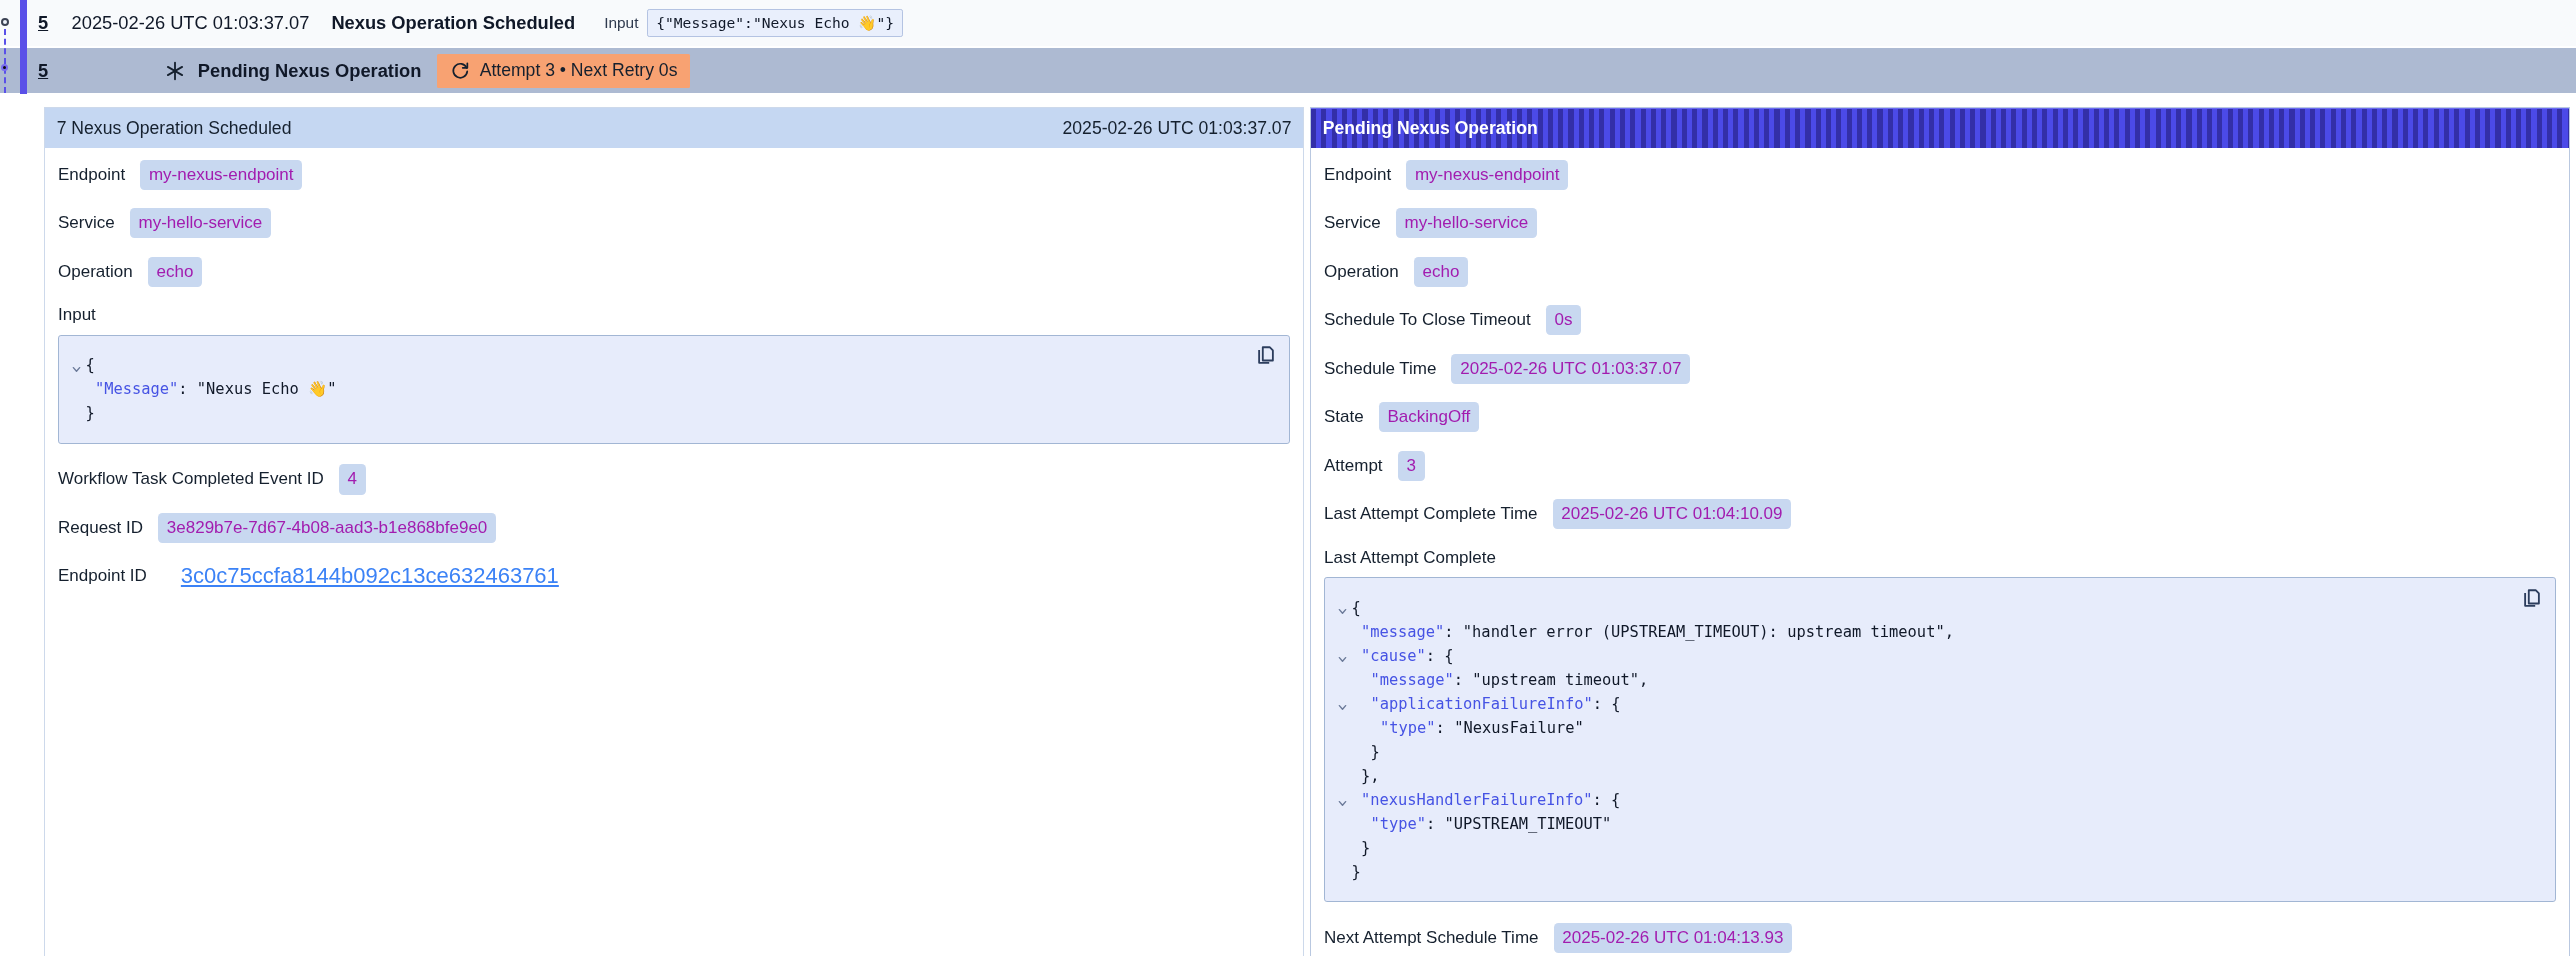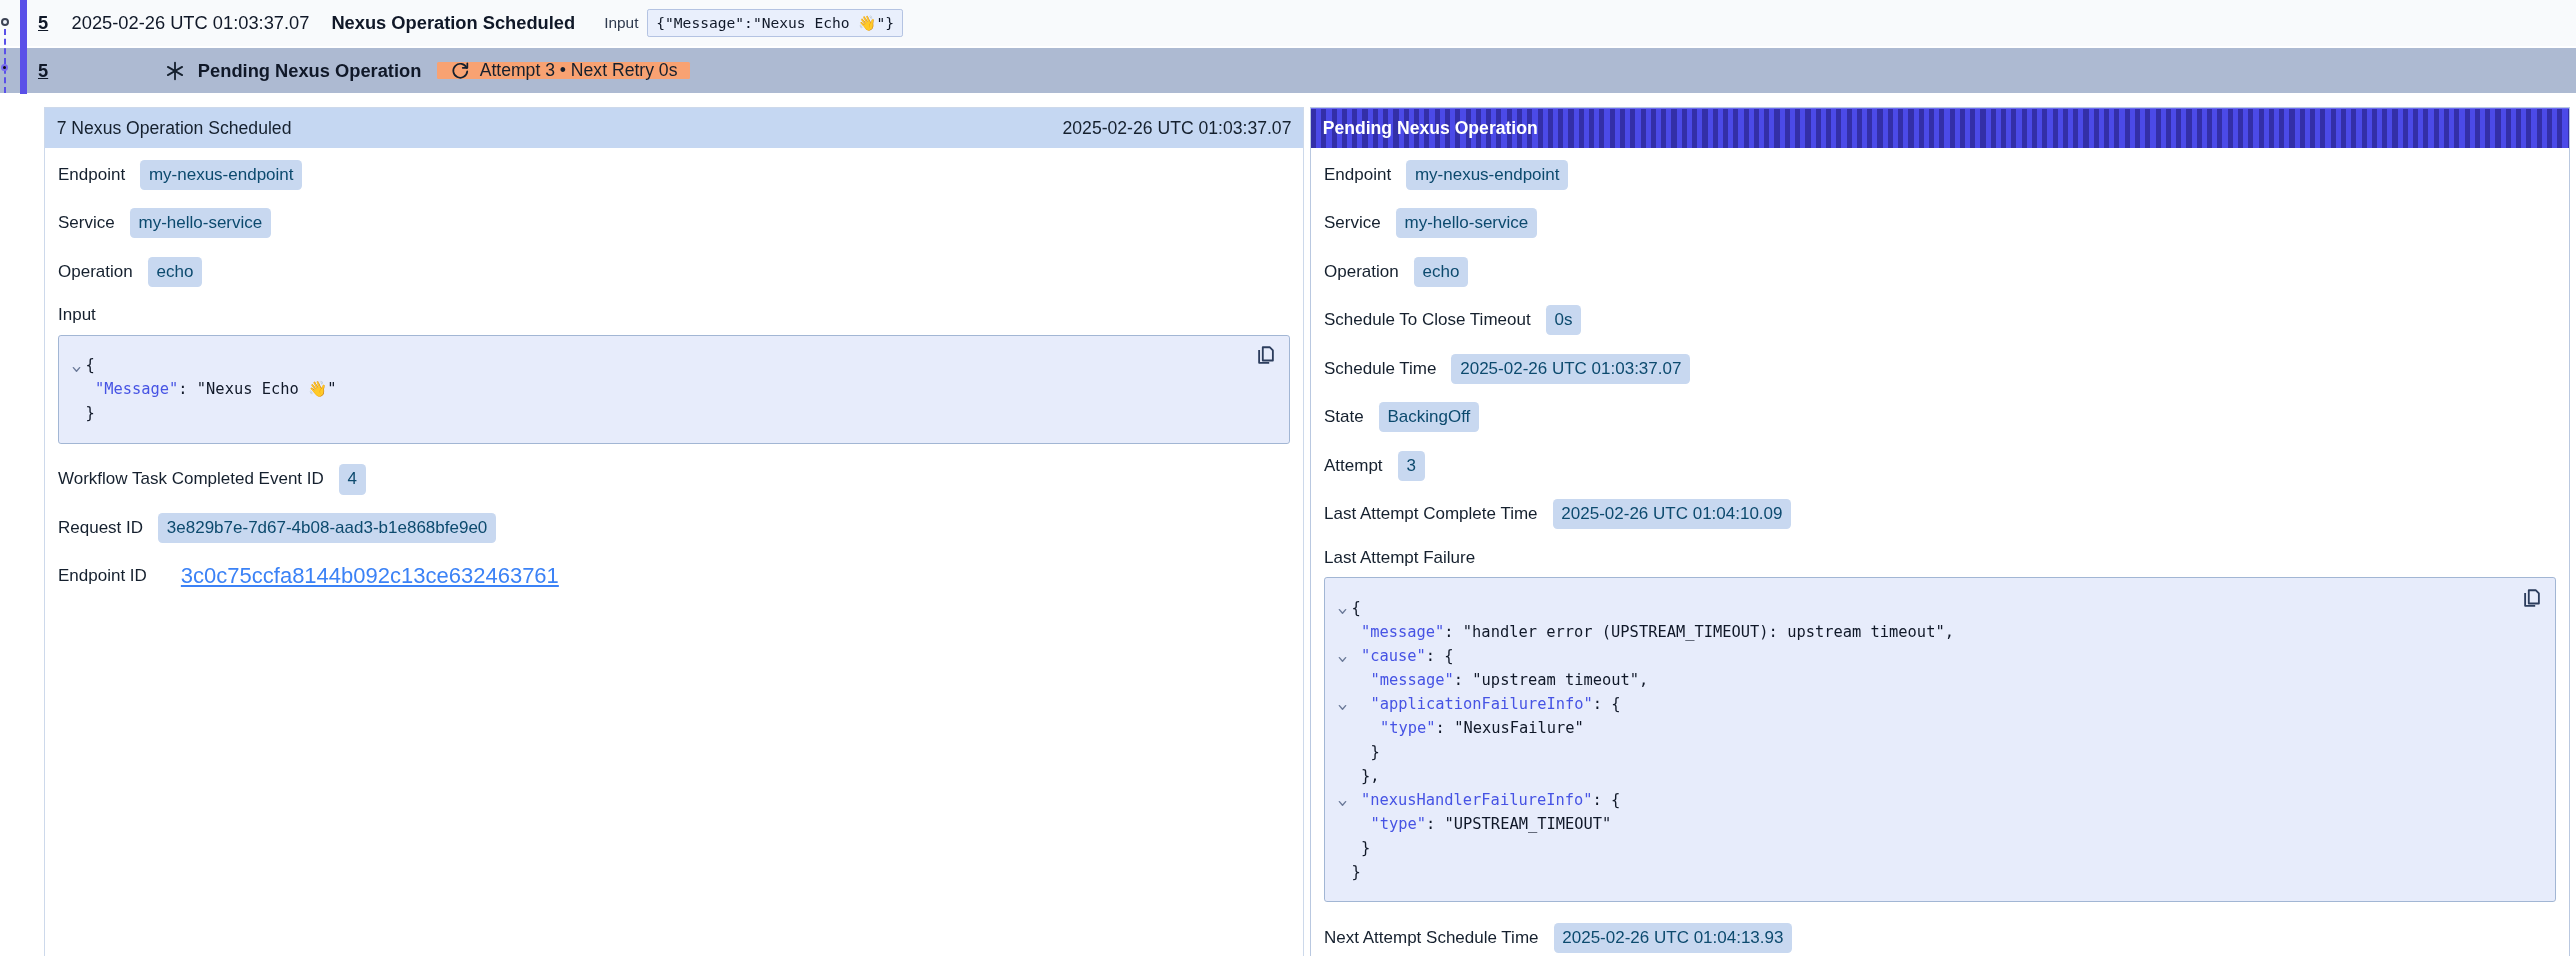--- a/index.html
+++ b/index.html
@@ -16,21 +16,21 @@
   .id-link { font-size:18.3px; font-weight:600; color:#101828; text-decoration:underline; cursor:pointer; }
   .row-event .ts { margin-left:23.4px; font-size:18.3px; color:#101828; }
   .row-title { font-weight:700; font-size:18.3px; color:#101828; }
   .row-event .row-title { margin-left:22px; }
   .input-label { margin-left:29px; font-size:15.4px; color:#2f3a4e; }
   .input-chip { margin-left:8.8px; font-family:"DejaVu Sans Mono", monospace; font-size:14.6px;
                 background:#e9effc; border:0.7px solid #b4c3e2; border-radius:2.2px; padding:3.7px 8px; color:#101828; }
 
   .asterisk { margin-left:116px; width:22px; height:22px; display:inline-flex; }
   .row-pending .row-title { margin-left:11.7px; }
-  .retry-badge { margin-left:16px; height:17px; background:var(--badge-bg); border-radius:1.5px;
+  .retry-badge { margin-left:16px; height:34px; background:var(--badge-bg); border-radius:1.5px;
                  display:inline-flex; align-items:center; gap:8.8px; padding:0 13px; font-size:17.6px; color:#15202e; }
   .retry-badge svg { display:block; }
 
   
   .rail-bar    { position:absolute; left:20px; top:0; width:6.6px; height:94px; background:var(--accent-indigo); z-index:3; }
   .rail-dashed { position:absolute; left:4.4px; top:29px; height:64px; width:0;
                  border-left:2.9px dashed var(--accent-indigo); z-index:2; }
   .rail-circle { position:absolute; left:0.7px; top:17.6px; width:8px; height:8px; border-radius:50%;
                  background:#edf2fa; border:2.2px solid #3c4354; z-index:4; }
   .rail-dot    { position:absolute; left:0.7px; top:64px; width:7.3px; height:7.3px; border-radius:50%;
@@ -45,21 +45,21 @@
   .panel-head { height:40px; flex:0 0 40px; display:flex; align-items:center; justify-content:space-between;
                 padding:0 11.7px; font-size:17.6px; }
   .head-event { background:var(--event-header-bg); font-weight:400; color:#15202e; }
   .head-pending { background:repeating-linear-gradient(90deg, var(--stripe-dark) 0 5.1px, var(--stripe-light) 5.1px 10.3px);
                   color:#ffffff; font-weight:600; border-top:1.5px solid #6b6bef; }
 
   .panel-body { padding:11.7px 13px; flex:1; }
 
   .field-row { display:flex; align-items:center; gap:15px; margin-bottom:18.3px; min-height:29px; }
   .field-label { font-size:17px; color:#15202e; white-space:nowrap; }
-  .chip { background:var(--chip-bg); border-radius:4.4px; padding:5.1px 8.8px; font-size:17px; color:#0c4a6e; white-space:nowrap; }
+  .chip { background:var(--chip-bg); border-radius:4.4px; padding:5.1px 8.8px; font-size:17px; color:#a21caf; white-space:nowrap; }
   .field-link { font-size:22px; color:#3b82f6; text-decoration:underline; cursor:pointer; white-space:nowrap;margin-left:19px; }
 
   .code-field { margin-bottom:20.5px; }
   .code-field .field-label { display:block; margin-bottom:9.5px; }
   .code-box { position:relative; background:var(--code-bg); border:0.7px solid #a2b6d4; border-radius:2.9px;
               padding:17.6px 51px 17.6px 8.8px; }
   .code-line { display:flex; font-family:"DejaVu Sans Mono", monospace; font-size:15.4px; line-height:24px; }
   .gutter { width:17.6px; flex:0 0 17.6px; display:inline-flex; justify-content:center; align-items:center; transform:translateY(3.7px); }
   .gutter svg { display:block; cursor:pointer; }
   .seg-key { color:var(--json-key); }
@@ -197,21 +197,21 @@
           </div>
           <div class="field-row">
             <span class="field-label">Attempt</span>
             <span class="chip">3</span>
           </div>
           <div class="field-row">
             <span class="field-label">Last Attempt Complete Time</span>
             <span class="chip">2025-02-26 UTC 01:04:10.09</span>
           </div>
           <div class="code-field">
-            <div class="field-label">Last Attempt Failure</div>
+            <div class="field-label">Last Attempt Complete</div>
             <div class="code-box">
               <div class="code-line">
                 <span class="gutter">
                   <svg width="11" height="11" viewBox="0 0 14 14" fill="none" stroke="#6b7a99" stroke-width="1.8" stroke-linecap="round" stroke-linejoin="round">
                     <polyline points="3,5 7,9.5 11,5"></polyline>
                   </svg>
                 </span>
                 <span style="padding-left: 0px;"><span class="seg-p">{</span></span>
               </div>
               <div class="code-line">

